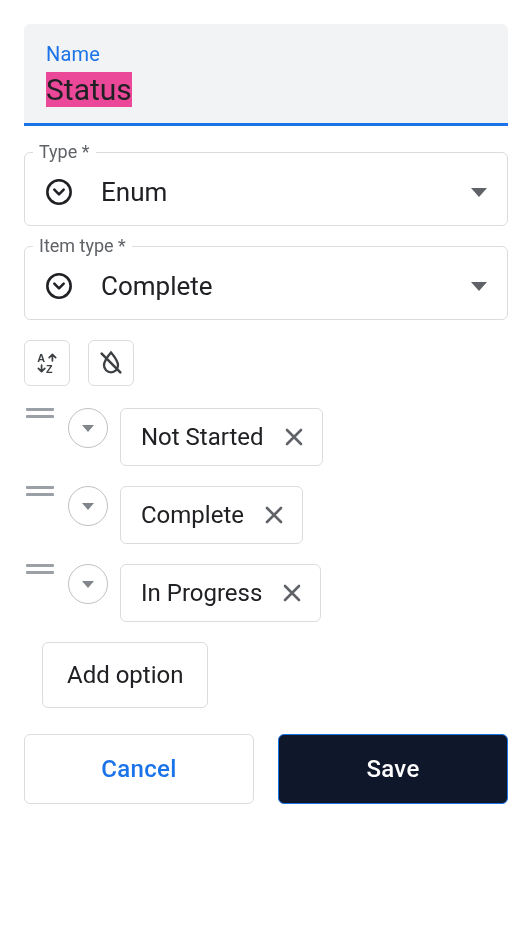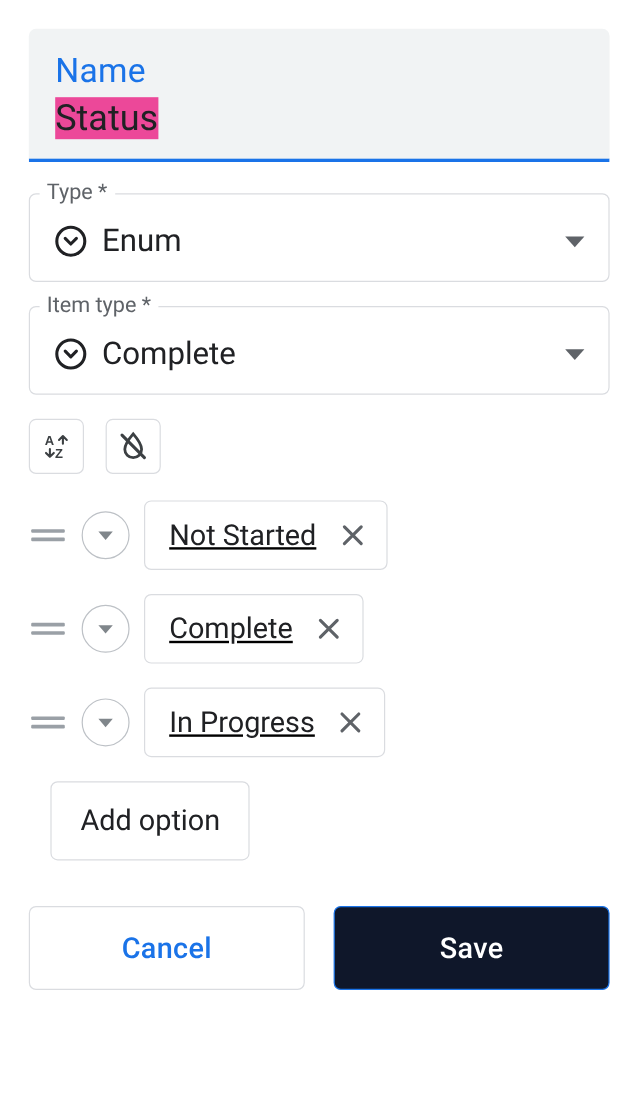--- a/index.html
+++ b/index.html
@@ -17,21 +17,21 @@
     
     .name-field {
       background: #f1f3f4;
       border-radius: 6px 6px 0 0;
       border-bottom: 3px solid #1a73e8;
       padding: 18px 22px 16px;
       margin-bottom: 26px;
     }
     .name-label {
       color: #1a73e8;
-      font-size: 28px;
+      font-size: 20px;
       letter-spacing: 0.2px;
       display: block;
       margin-bottom: 6px;
     }
     .name-value {
       font-size: 30px;
       color: #202124;
       font-weight: 400;
       outline: none;
       border: none;
@@ -56,21 +56,21 @@
       top: -12px;
       left: 8px;
       background: #fff;
       padding: 0 6px;
       color: #5f6368;
       font-size: 18px;
     }
     .select-content {
       display: flex;
       align-items: center;
-      gap: 12px;
+      gap: 28px;
     }
     .select-value {
       font-size: 26px;
       color: #202124;
       flex: 1;
     }
     .caret-down {
       width: 0;
       height: 0;
       border-left: 8px solid transparent;
@@ -97,24 +97,22 @@
       background: #fff;
       display: flex;
       align-items: center;
       justify-content: center;
       cursor: pointer;
     }
     
     
     .option-row {
       display: flex;
-      align-items: center;
       gap: 12px;
       margin-bottom: 20px;
-      text-decoration: underline;
     }
     .drag-handle {
       color: #80868b;
       cursor: grab;
       display: flex;
       flex-direction: column;
       gap: 4px;
       padding: 0 2px;
     }
     .drag-line {
@@ -172,21 +170,20 @@
       cursor: pointer;
       margin-bottom: 26px;
       font-family: inherit;
       margin-left: 18px;
     }
     
     
     .footer-buttons {
       display: flex;
       gap: 24px;
-      margin-top: 12px;
     }
     .btn {
       flex: 1;
       padding: 20px 0;
       font-size: 24px;
       font-weight: 500;
       border-radius: 6px;
       cursor: pointer;
       font-family: inherit;
       letter-spacing: 0.3px;

